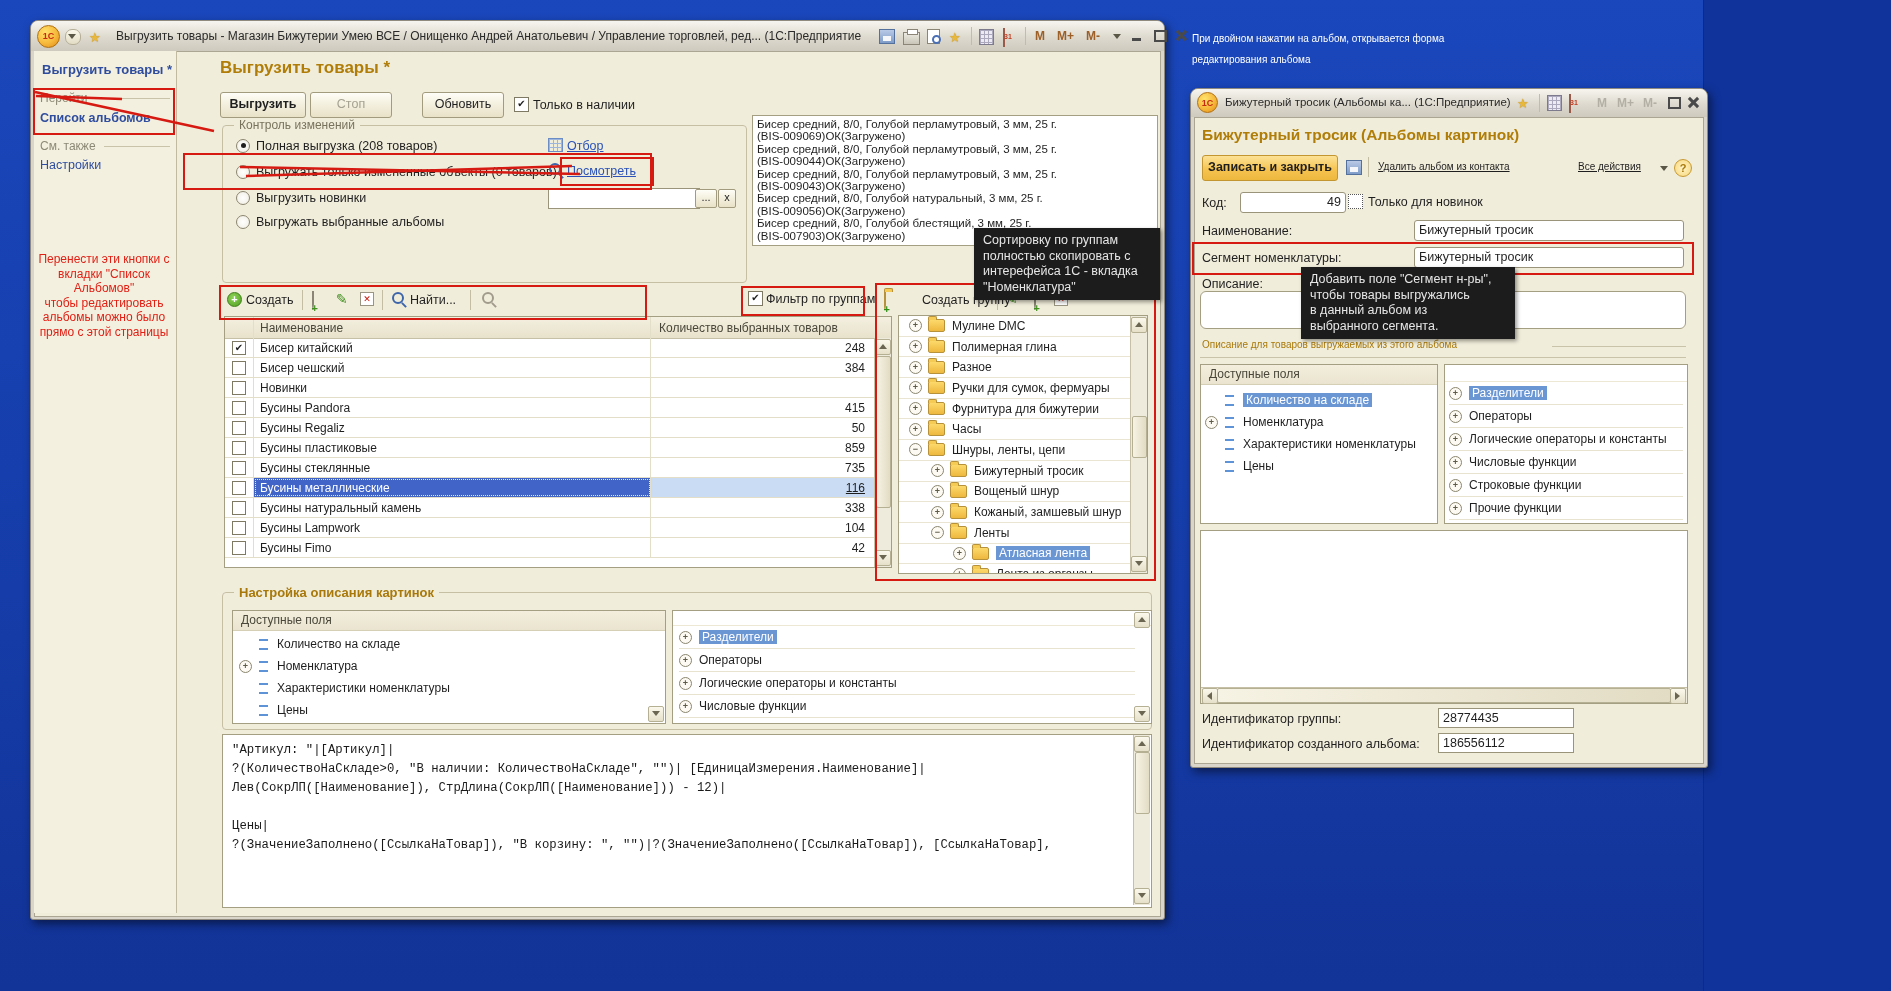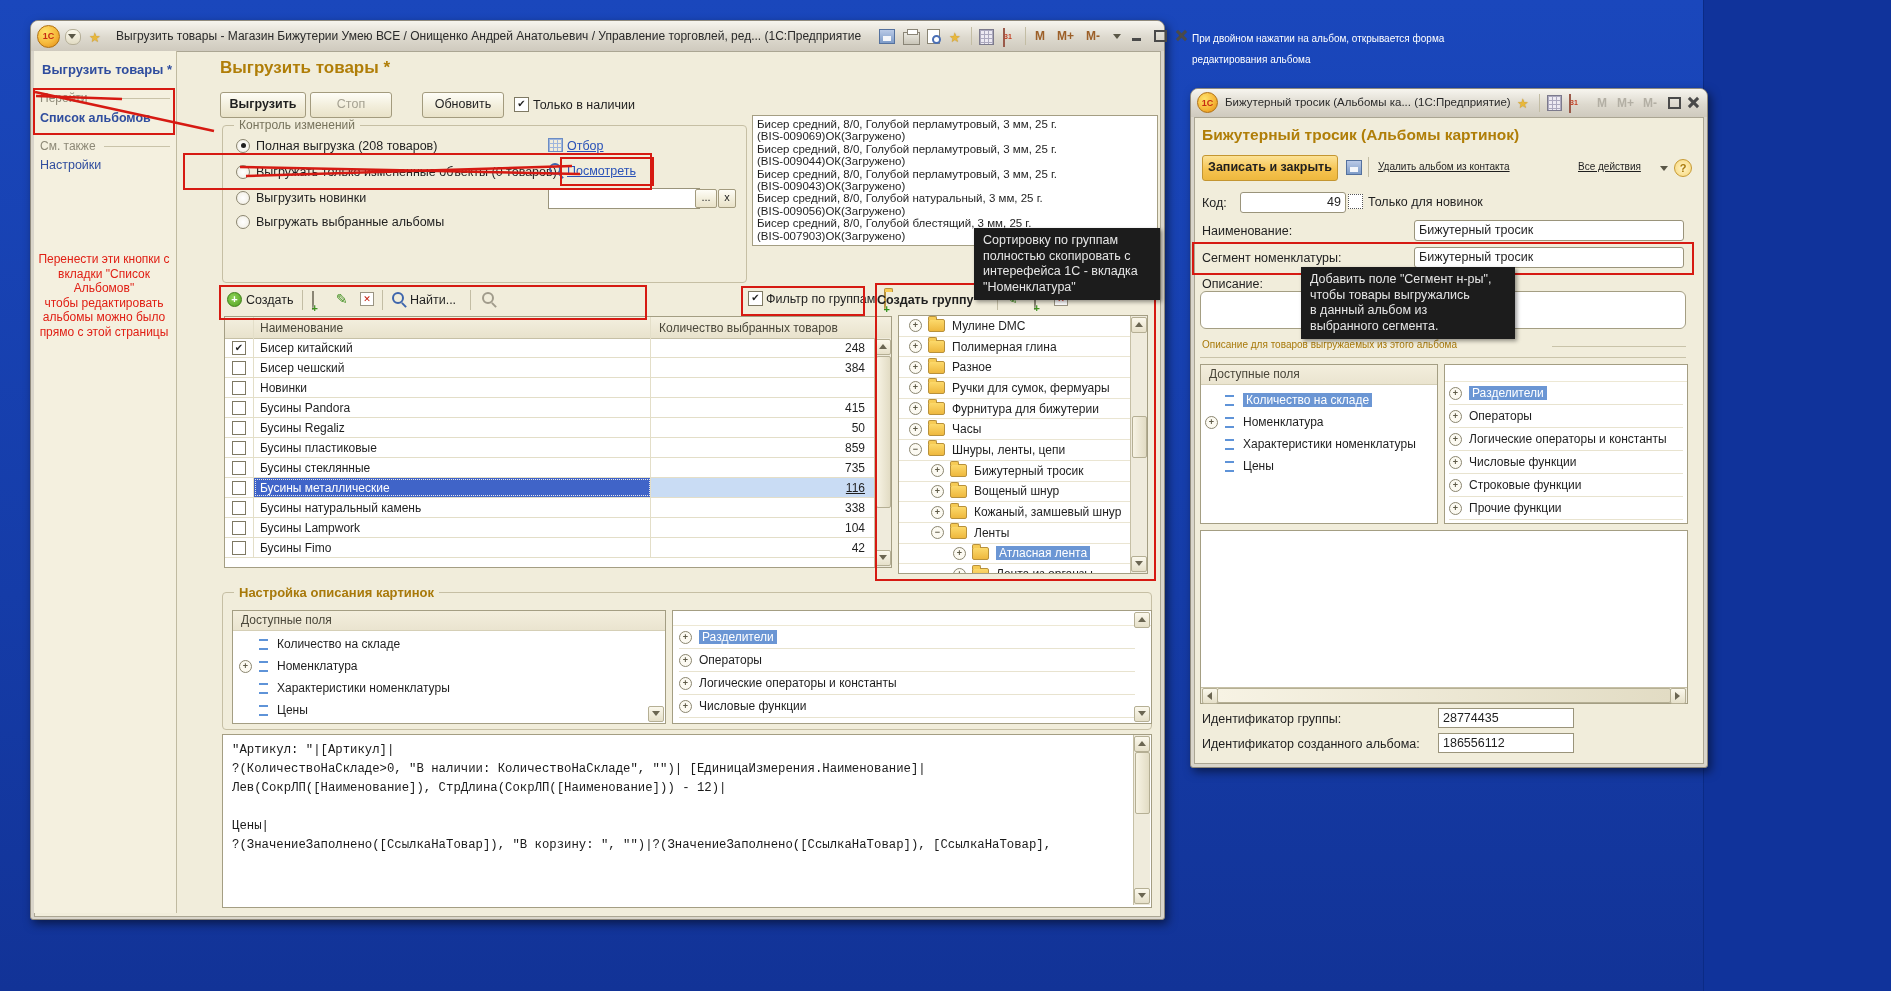--- a/index.html
+++ b/index.html
@@ -226,21 +226,21 @@
   <span class="sep-v" style="left:382px;top:290px;height:20px;"></span>
   <span class="ico i-lens" style="left:392px;top:292px;"></span>
   <div class="lbl" style="left:410px;top:293px;">Найти...</div>
   <span class="sep-v" style="left:470px;top:290px;height:20px;"></span>
   <span class="ico i-lens" style="left:482px;top:292px;color:#A09B8B;"></span>
 
   <span class="cb checked" style="left:748px;top:291px;"></span>
   <div class="lbl" style="left:766px;top:292px;">Фильтр по группам</div>
 
   <span class="ico i-folder plus" style="left:882px;top:292px;"></span>
-  <div class="lbl" style="left:877px;top:293px;font-weight:bold;">Создать группу</div>
+  <div class="lbl" style="left:922px;top:293px;">Создать группу</div>
   <span class="sep-v" style="left:997px;top:290px;height:20px;"></span>
   <span class="ico i-pencil" style="left:1006px;top:290px;"></span>
   <span class="ico i-doc" style="left:1030px;top:292px;"></span>
   <span class="ico i-xdoc" style="left:1054px;top:292px;"></span>
 
   
   <div class="panel" style="left:224px;top:316px;width:666px;height:250px;">
     <div style="display:flex;height:21px;background:linear-gradient(#F4F0E0,#E8E2CC);border-bottom:1px solid #C6C0A6;font-size:12px;color:#4A473A;">
       <div class="tcell cb-cell"></div>
       <div class="tcell name-cell">Наименование</div>

